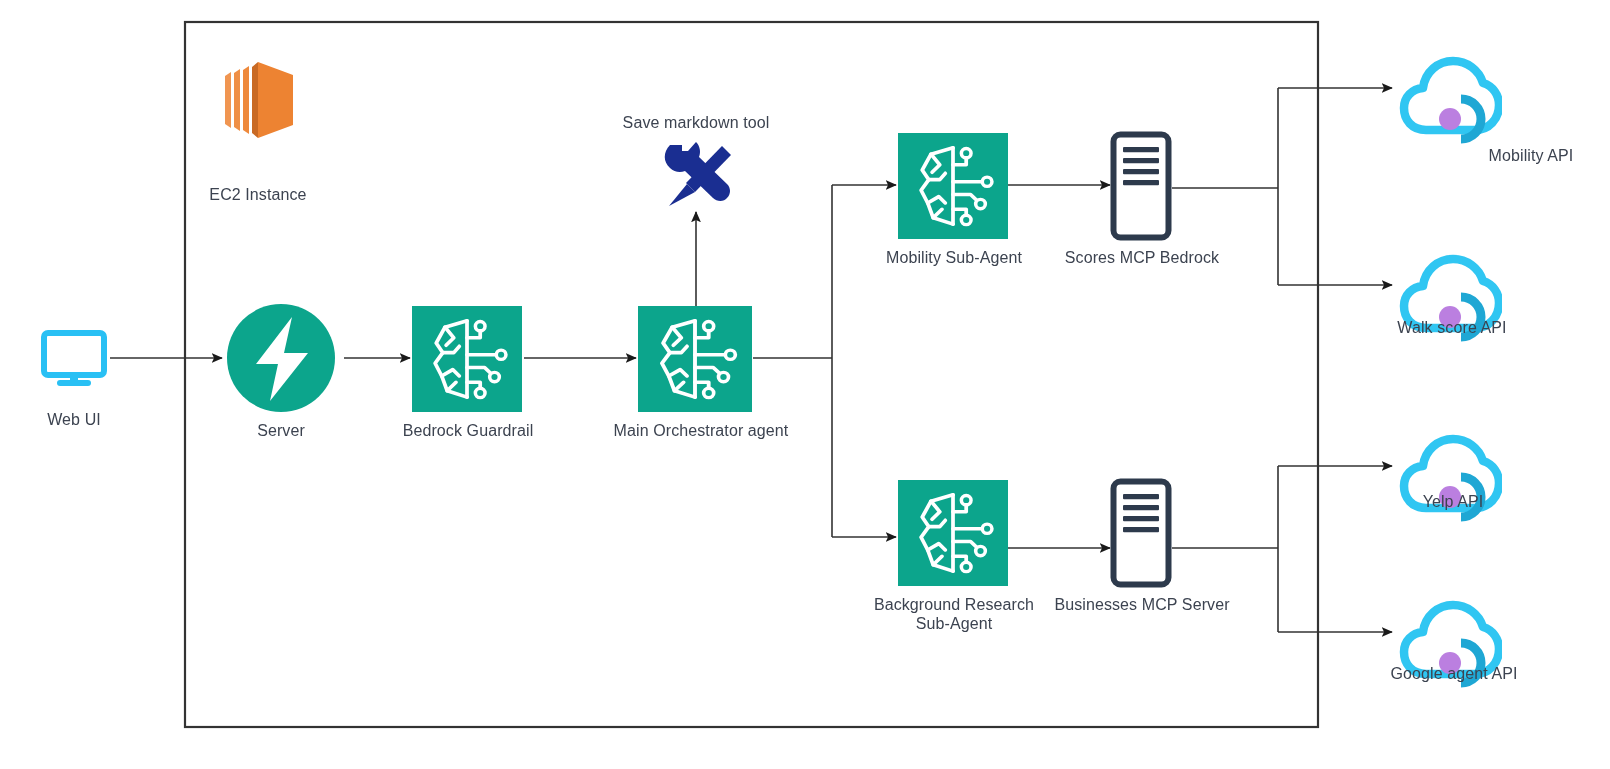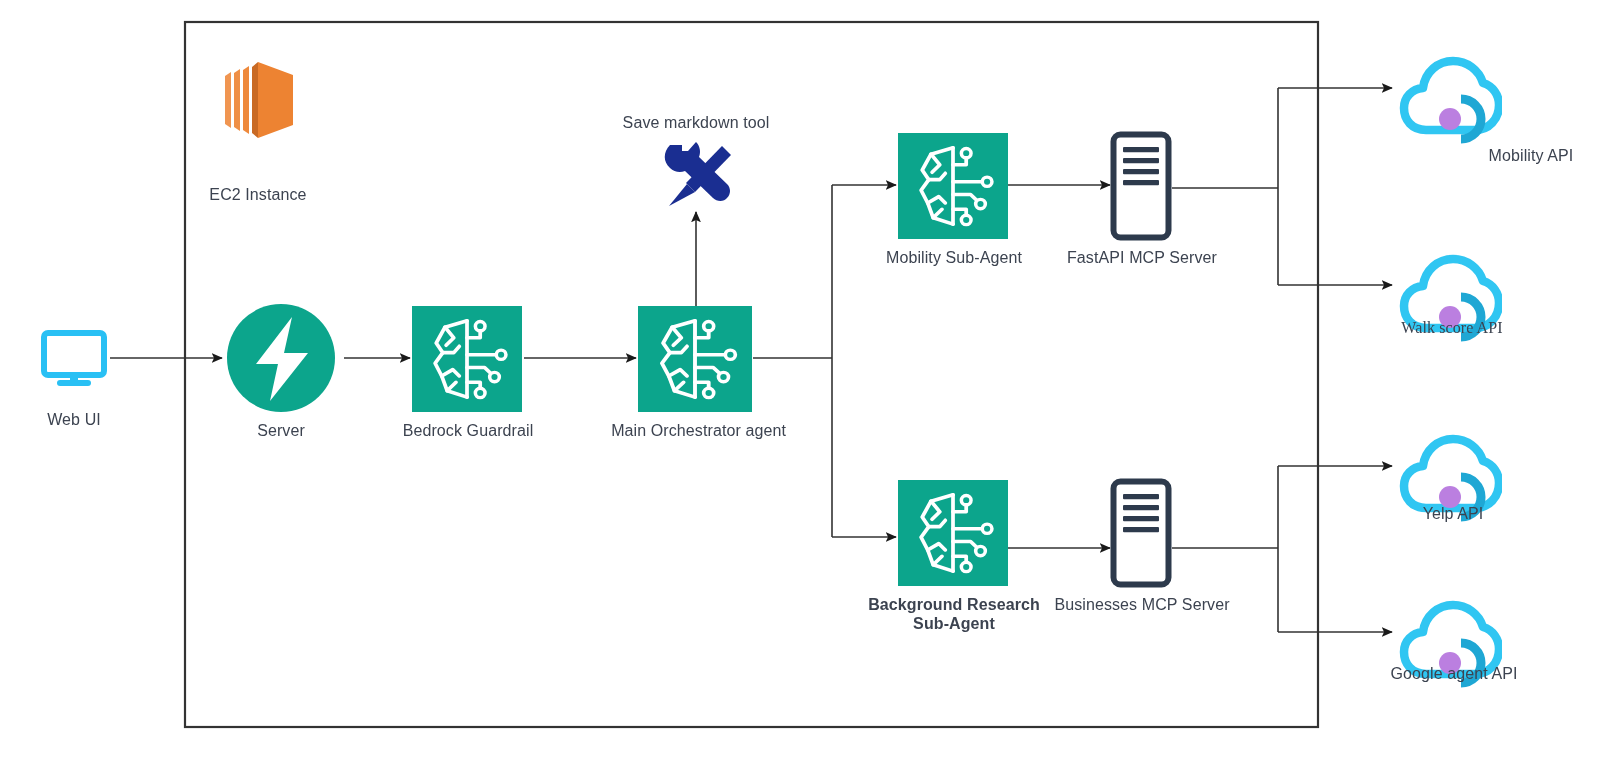--- a/index.html
+++ b/index.html
@@ -139,21 +139,21 @@
         <path d="M50 72 L62 72 L62 79"></path>
       </g>
       <g fill="#0CA58C" stroke="#ffffff" stroke-width="3.2">
         <circle cx="62" cy="19" r="4.4"></circle>
         <circle cx="81" cy="46" r="4.4"></circle>
         <circle cx="75" cy="67" r="4.4"></circle>
         <circle cx="62" cy="82" r="4.4"></circle>
       </g>
     </svg>
   </div>
-  <div class="node-label" style="left:580px;top:421px;width:206px;text-align:right;">Main Orchestrator agent</div>
+  <div class="node-label" style="left:598px;top:421px;width:206px;">Main Orchestrator agent</div>
 
   <div class="node-label" style="left:596px;top:113px;width:200px;">Save markdown tool</div>
   <div class="icon-box" style="left:655px;top:140px;width:84px;height:72px;">
     <svg viewBox="0 0 84 72" width="84" height="72">
       <g fill="#1A2E91">
 
         <path d="M67 6 L76 15 L40 52 L31 43 Z"></path>
         <path d="M32 44 L40 52 L14 66 Z"></path>
 
         <path d="M15 5 C8 12 8 22 15 28 C19 32 25 33 30 31 L58 58 C62 62 69 62 72 58 C76 54 76 48 72 44 L44 17 C46 12 45 6 41 2 L33 11 L27 11 L27 5 Z"></path>
@@ -202,35 +202,35 @@
         <path d="M50 72 L62 72 L62 79"></path>
       </g>
       <g fill="#0CA58C" stroke="#ffffff" stroke-width="3.2">
         <circle cx="62" cy="19" r="4.4"></circle>
         <circle cx="81" cy="46" r="4.4"></circle>
         <circle cx="75" cy="67" r="4.4"></circle>
         <circle cx="62" cy="82" r="4.4"></circle>
       </g>
     </svg>
   </div>
-  <div class="node-label" style="left:838px;top:595px;width:232px;font-weight:bold;">Background Research
+  <div class="node-label" style="left:838px;top:595px;width:232px;">Background Research
 Sub-Agent</div>
 
   <div class="icon-box" style="left:1110px;top:131px;width:62px;height:110px;">
     <svg viewBox="0 0 62 110" width="62" height="110">
       <rect x="3.5" y="3.5" width="55" height="103" rx="7" ry="7" fill="#ffffff" stroke="#2D3A4C" stroke-width="6"></rect>
       <g fill="#2D3A4C">
         <rect x="13" y="16" width="36" height="5.2" rx="1"></rect>
         <rect x="13" y="27" width="36" height="5.2" rx="1"></rect>
         <rect x="13" y="38" width="36" height="5.2" rx="1"></rect>
         <rect x="13" y="49" width="36" height="5.2" rx="1"></rect>
       </g>
     </svg>
   </div>
-  <div class="node-label" style="left:1062px;top:248px;width:160px;">FastAPI MCP Server</div>
+  <div class="node-label" style="left:1062px;top:248px;width:160px;">Scores MCP Bedrock</div>
 
   <div class="icon-box" style="left:1110px;top:478px;width:62px;height:110px;">
     <svg viewBox="0 0 62 110" width="62" height="110">
       <rect x="3.5" y="3.5" width="55" height="103" rx="7" ry="7" fill="#ffffff" stroke="#2D3A4C" stroke-width="6"></rect>
       <g fill="#2D3A4C">
         <rect x="13" y="16" width="36" height="5.2" rx="1"></rect>
         <rect x="13" y="27" width="36" height="5.2" rx="1"></rect>
         <rect x="13" y="38" width="36" height="5.2" rx="1"></rect>
         <rect x="13" y="49" width="36" height="5.2" rx="1"></rect>
       </g>
@@ -249,31 +249,31 @@
   <div class="node-label" style="left:1456px;top:146px;width:150px;">Mobility API</div>
 
   <div class="icon-box" style="left:1398px;top:250px;width:104px;height:92px;">
     <svg viewBox="0 0 104 92" width="104" height="92">
       <path d="M28 78 C14 78 6 68 6 56 C6 45 14 37 25 36 C27 20 40 9 55 9
                C69 9 81 18 85 31 C95 34 101 43 101 53 C101 67 91 78 77 78 Z" fill="#ffffff" stroke="#30C6F2" stroke-width="8.5" stroke-linejoin="round"></path>
       <path d="M63 47 A20 20 0 1 1 63 87" fill="none" stroke="#1FA7D4" stroke-width="9" stroke-linecap="butt"></path>
       <circle cx="52" cy="67" r="11" fill="#BB7FE0"></circle>
     </svg>
   </div>
-  <div class="node-label" style="left:1372px;top:318px;width:160px;font-family:Liberation Serif, serif;">Walk score API</div>
+  <div class="node-label" style="left:1372px;top:318px;width:160px;">Walk score API</div>
 
   <div class="icon-box" style="left:1398px;top:430px;width:104px;height:92px;">
     <svg viewBox="0 0 104 92" width="104" height="92">
       <path d="M28 78 C14 78 6 68 6 56 C6 45 14 37 25 36 C27 20 40 9 55 9
                C69 9 81 18 85 31 C95 34 101 43 101 53 C101 67 91 78 77 78 Z" fill="#ffffff" stroke="#30C6F2" stroke-width="8.5" stroke-linejoin="round"></path>
       <path d="M63 47 A20 20 0 1 1 63 87" fill="none" stroke="#1FA7D4" stroke-width="9" stroke-linecap="butt"></path>
       <circle cx="52" cy="67" r="11" fill="#BB7FE0"></circle>
     </svg>
   </div>
-  <div class="node-label" style="left:1388px;top:504px;width:130px;">Yelp API</div>
+  <div class="node-label" style="left:1388px;top:492px;width:130px;">Yelp API</div>
 
   <div class="icon-box" style="left:1398px;top:596px;width:104px;height:92px;">
     <svg viewBox="0 0 104 92" width="104" height="92">
       <path d="M28 78 C14 78 6 68 6 56 C6 45 14 37 25 36 C27 20 40 9 55 9
                C69 9 81 18 85 31 C95 34 101 43 101 53 C101 67 91 78 77 78 Z" fill="#ffffff" stroke="#30C6F2" stroke-width="8.5" stroke-linejoin="round"></path>
       <path d="M63 47 A20 20 0 1 1 63 87" fill="none" stroke="#1FA7D4" stroke-width="9" stroke-linecap="butt"></path>
       <circle cx="52" cy="67" r="11" fill="#BB7FE0"></circle>
     </svg>
   </div>
   <div class="node-label" style="left:1350px;top:664px;width:208px;">Google agent API</div>

